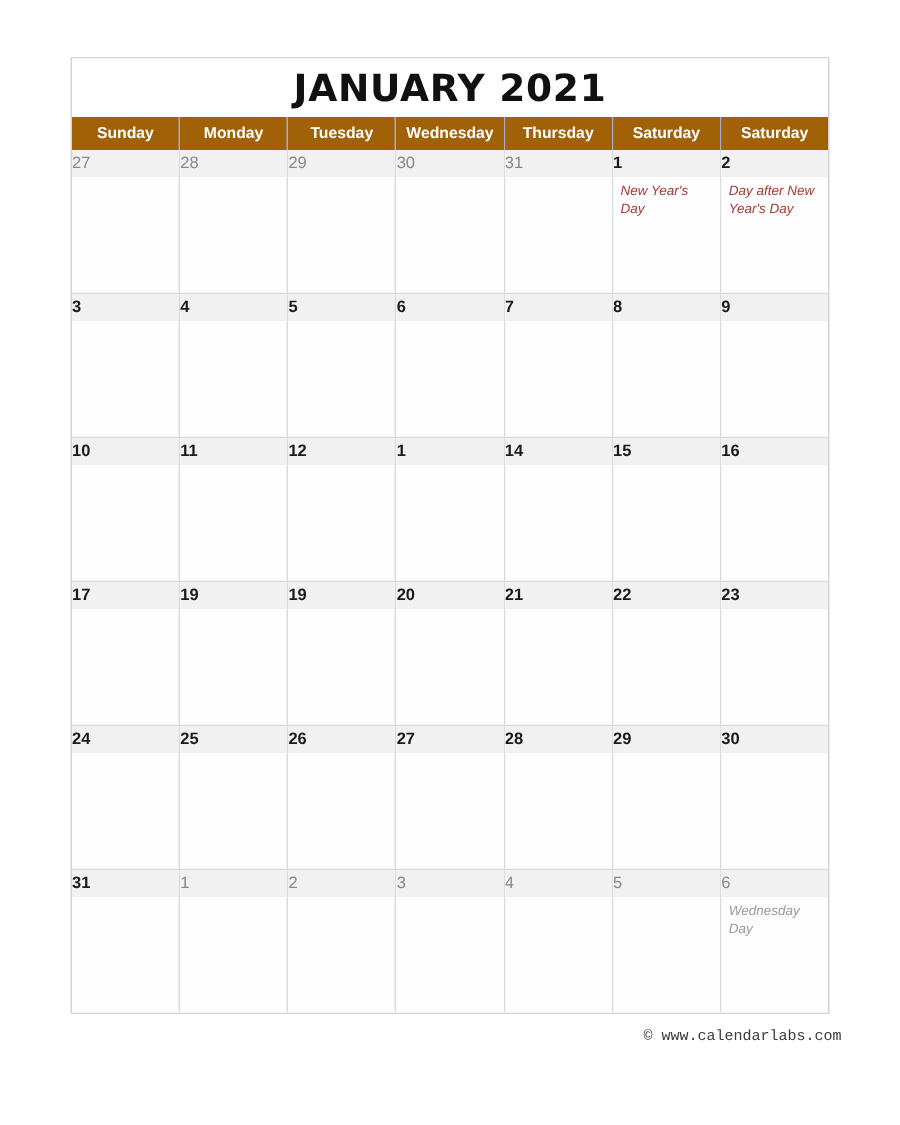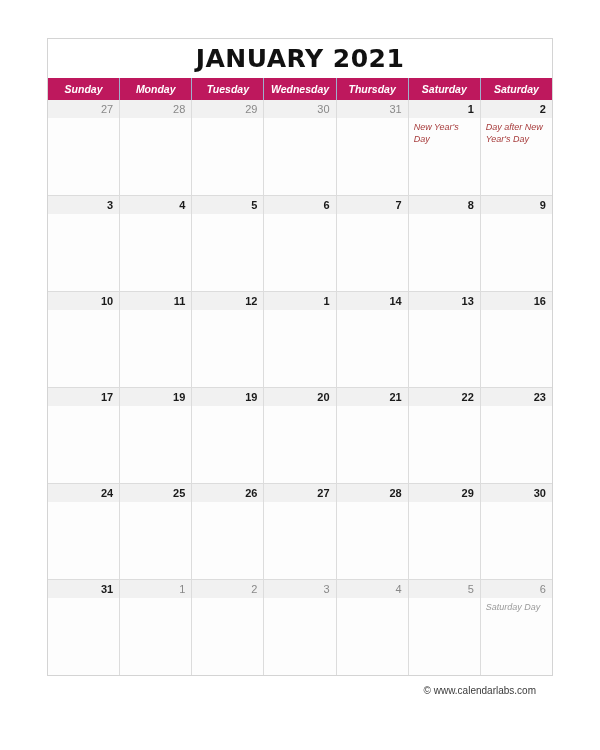--- a/index.html
+++ b/index.html
@@ -61,24 +61,23 @@
     background: #1f3864;
   }
   .weekday-cell {
     flex: 1 1 0;
     display: flex;
     align-items: center;
     justify-content: center;
     color: #ffffff;
     font-size: 10.5px;
     font-weight: 700;
-    background: #be185d;
+    background: #a16207;
     border-right: 1px solid #9fb0cc;
     box-sizing: border-box;
-    font-style: italic;
   }
   .weekday-cell:last-child { border-right: none; }
 
   
   .weeks {
     flex: 1 1 auto;
     display: flex;
     flex-direction: column;
   }
   .week-row {
@@ -100,21 +99,21 @@
     overflow: hidden;
   }
   .day-cell:last-child { border-right: none; }
 
   .date-band {
     height: 18px;
     flex: 0 0 18px;
     background: #f1f1f1;
     display: flex;
     align-items: center;
-    justify-content: flex-end;
+    justify-content: flex-start;
     padding-right: 6px;
     box-sizing: border-box;
   }
   .date-num {
     font-size: 11px;
     font-weight: 700;
     color: #1a1a1a;
     line-height: 1;
   }
   .day-cell.out .date-num {
@@ -135,26 +134,27 @@
     color: #a63a3a;
     word-wrap: break-word;
   }
   .day-cell.out .event {
     color: #9a9a9a;
   }
 
   
   .footer {
     position: absolute;
-    left: 33px;
+    left: 58px;
     top: 680px;
     width: 506px;
     text-align: right;
     padding-right: 3px;
     box-sizing: border-box;
+    font-family: Liberation Mono, monospace;
   }
   .footer-text {
     font-size: 10px;
     color: #3a3a3a;
   }
 </style>
 </head>
 <body>
 
 <div class="page">
@@ -294,21 +294,21 @@
             <div class="events"></div>
           </div>
           <div class="day-cell">
             <div class="date-band">
               <span class="date-num">14</span>
             </div>
             <div class="events"></div>
           </div>
           <div class="day-cell">
             <div class="date-band">
-              <span class="date-num">13</span>
+              <span class="date-num">15</span>
             </div>
             <div class="events"></div>
           </div>
           <div class="day-cell">
             <div class="date-band">
               <span class="date-num">16</span>
             </div>
             <div class="events"></div>
           </div>
         </div>
@@ -435,21 +435,21 @@
             <div class="date-band">
               <span class="date-num">5</span>
             </div>
             <div class="events"></div>
           </div>
           <div class="day-cell out">
             <div class="date-band">
               <span class="date-num">6</span>
             </div>
             <div class="events">
-              <div class="event">Saturday Day</div>
+              <div class="event">Wednesday Day</div>
             </div>
           </div>
         </div>
       </div>
 
   </div>
 
   <div class="footer">
     <span class="footer-text">© www.calendarlabs.com</span>
   </div>

